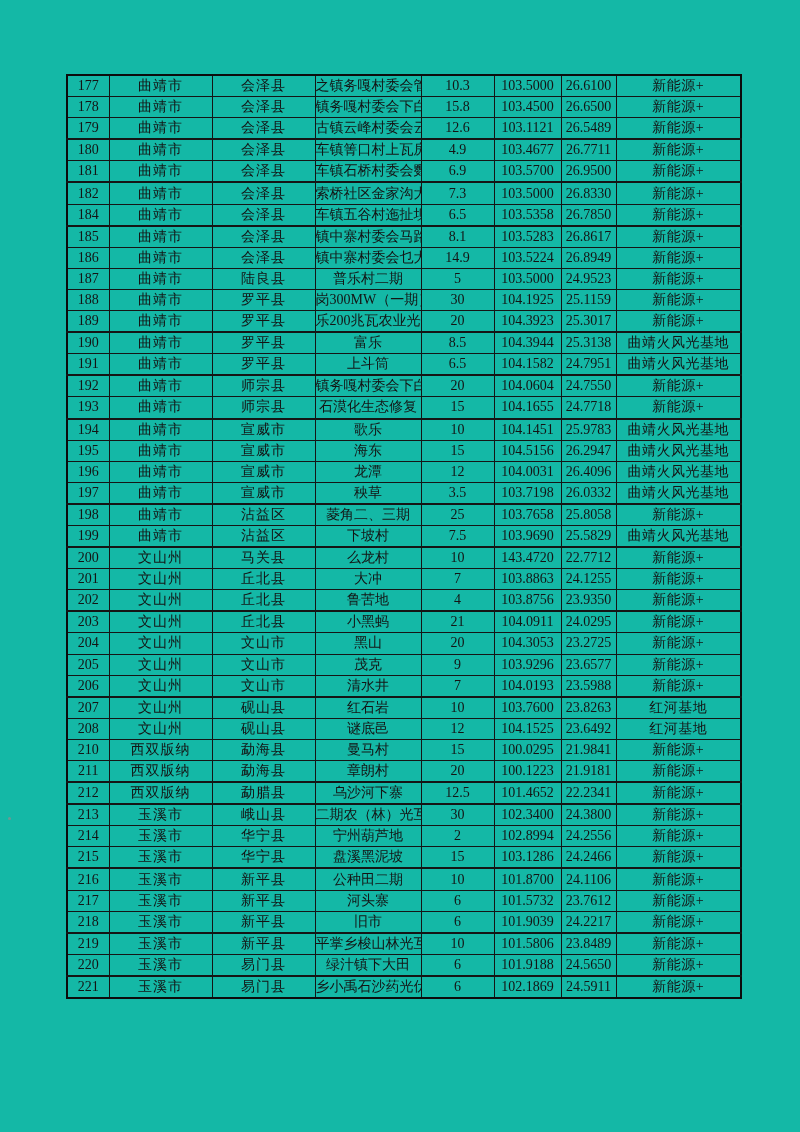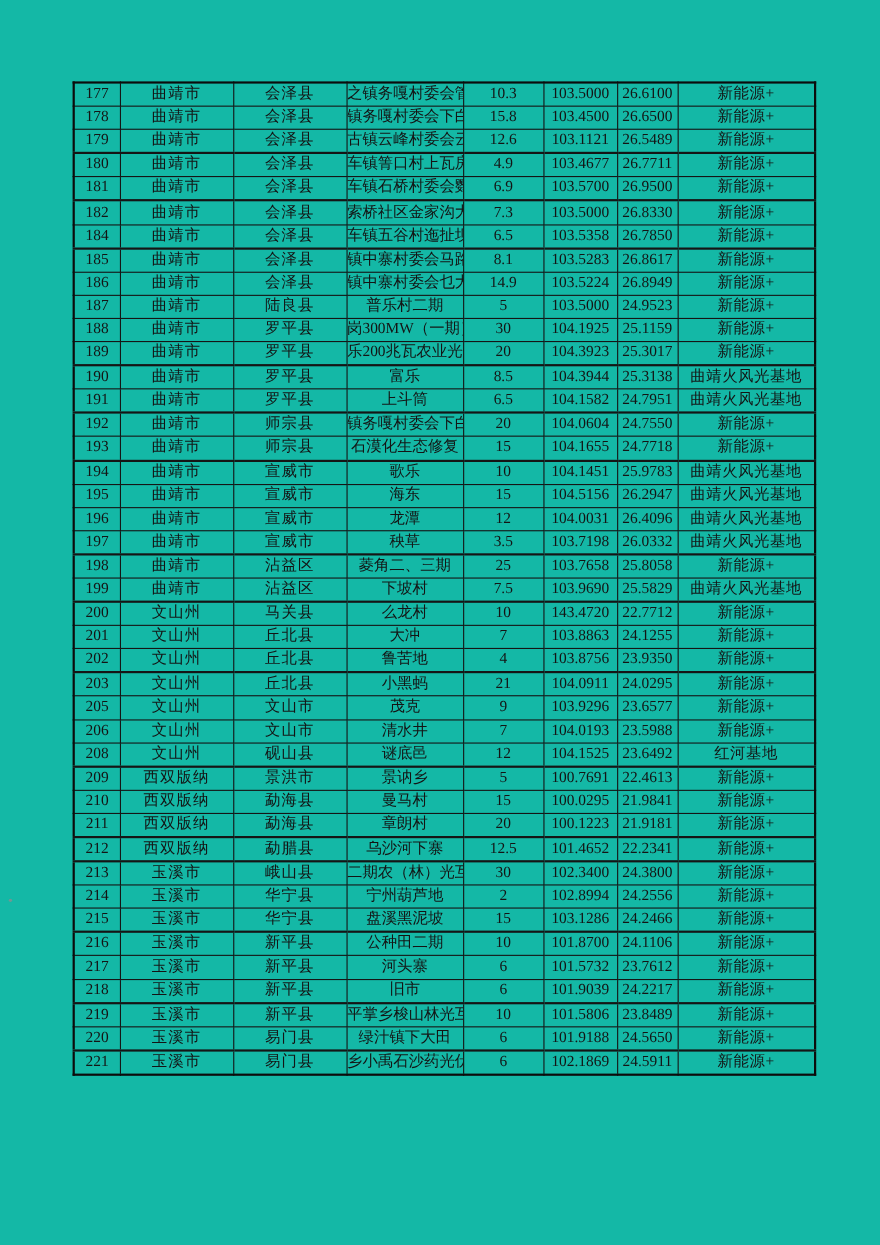--- a/index.html
+++ b/index.html
@@ -329,58 +329,68 @@
           <td class="c0">203</td>
           <td class="c1">文山州</td>
           <td class="c2">丘北县</td>
           <td class="c3">小黑蚂</td>
           <td class="c4">21</td>
           <td class="c5">104.0911</td>
           <td class="c6">24.0295</td>
           <td class="c7">新能源+</td>
         </tr>
         <tr>
+          <td class="c0">204</td>
+          <td class="c1">文山州</td>
+          <td class="c2">文山市</td>
+          <td class="c3">黑山</td>
+          <td class="c4">20</td>
+          <td class="c5">104.3053</td>
+          <td class="c6">23.2725</td>
+          <td class="c7">新能源+</td>
+        </tr>
+        <tr>
           <td class="c0">205</td>
           <td class="c1">文山州</td>
           <td class="c2">文山市</td>
           <td class="c3">茂克</td>
           <td class="c4">9</td>
           <td class="c5">103.9296</td>
           <td class="c6">23.6577</td>
           <td class="c7">新能源+</td>
         </tr>
         <tr>
           <td class="c0">206</td>
           <td class="c1">文山州</td>
           <td class="c2">文山市</td>
           <td class="c3">清水井</td>
           <td class="c4">7</td>
           <td class="c5">104.0193</td>
           <td class="c6">23.5988</td>
           <td class="c7">新能源+</td>
+        </tr>
+        <tr class="thick">
+          <td class="c0">207</td>
+          <td class="c1">文山州</td>
+          <td class="c2">砚山县</td>
+          <td class="c3">红石岩</td>
+          <td class="c4">10</td>
+          <td class="c5">103.7600</td>
+          <td class="c6">23.8263</td>
+          <td class="c7">红河基地</td>
         </tr>
         <tr>
           <td class="c0">208</td>
           <td class="c1">文山州</td>
           <td class="c2">砚山县</td>
           <td class="c3">谜底邑</td>
           <td class="c4">12</td>
           <td class="c5">104.1525</td>
           <td class="c6">23.6492</td>
           <td class="c7">红河基地</td>
-        </tr>
-        <tr class="thick">
-          <td class="c0">209</td>
-          <td class="c1">西双版纳</td>
-          <td class="c2">景洪市</td>
-          <td class="c3">景讷乡</td>
-          <td class="c4">5</td>
-          <td class="c5">100.7691</td>
-          <td class="c6">22.4613</td>
-          <td class="c7">新能源+</td>
         </tr>
         <tr>
           <td class="c0">210</td>
           <td class="c1">西双版纳</td>
           <td class="c2">勐海县</td>
           <td class="c3">曼马村</td>
           <td class="c4">15</td>
           <td class="c5">100.0295</td>
           <td class="c6">21.9841</td>
           <td class="c7">新能源+</td>

